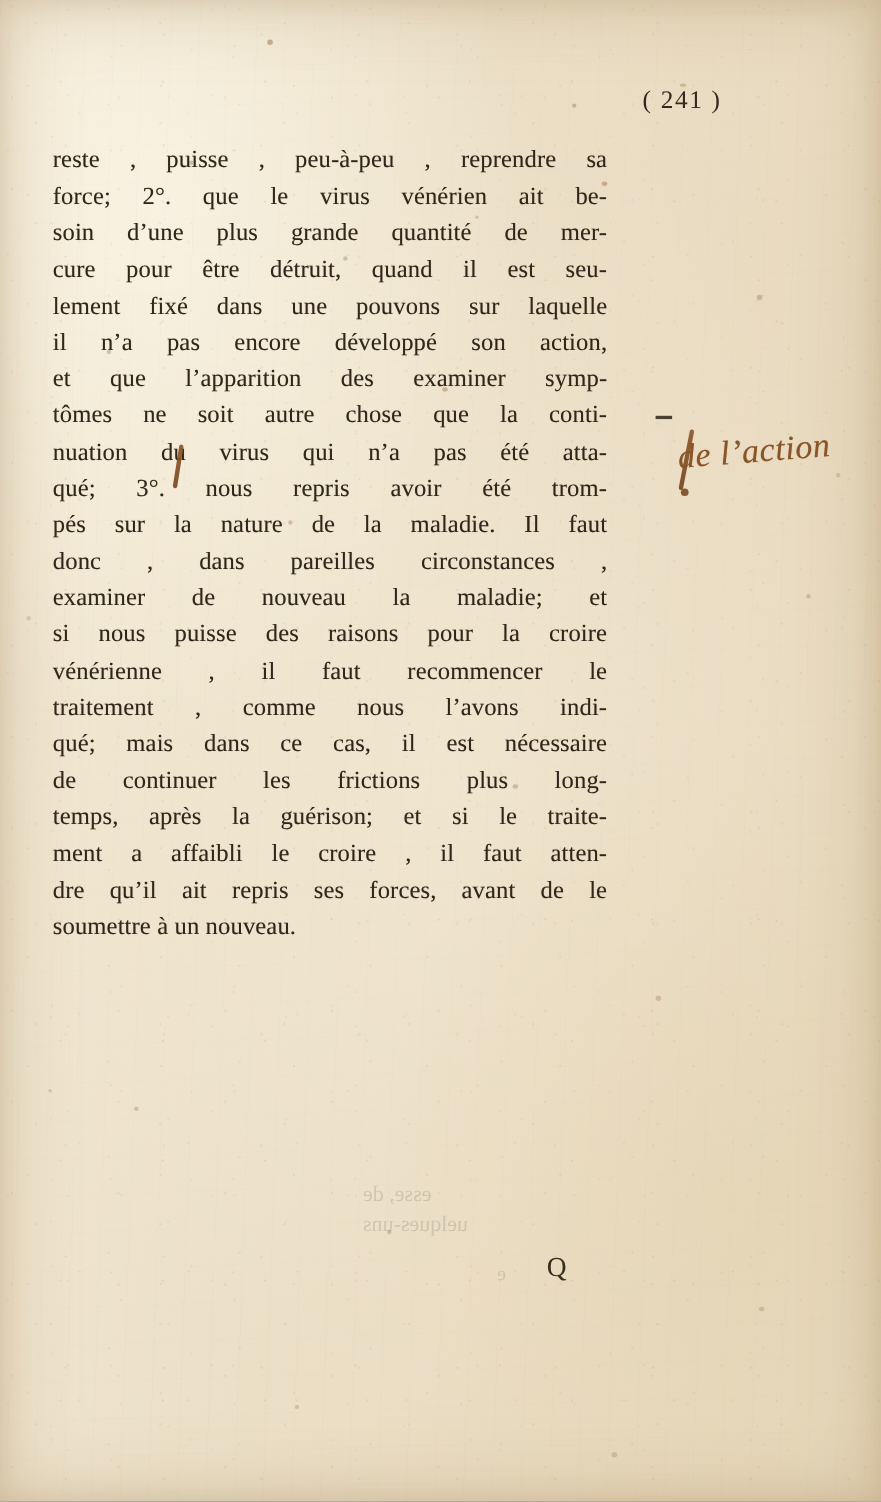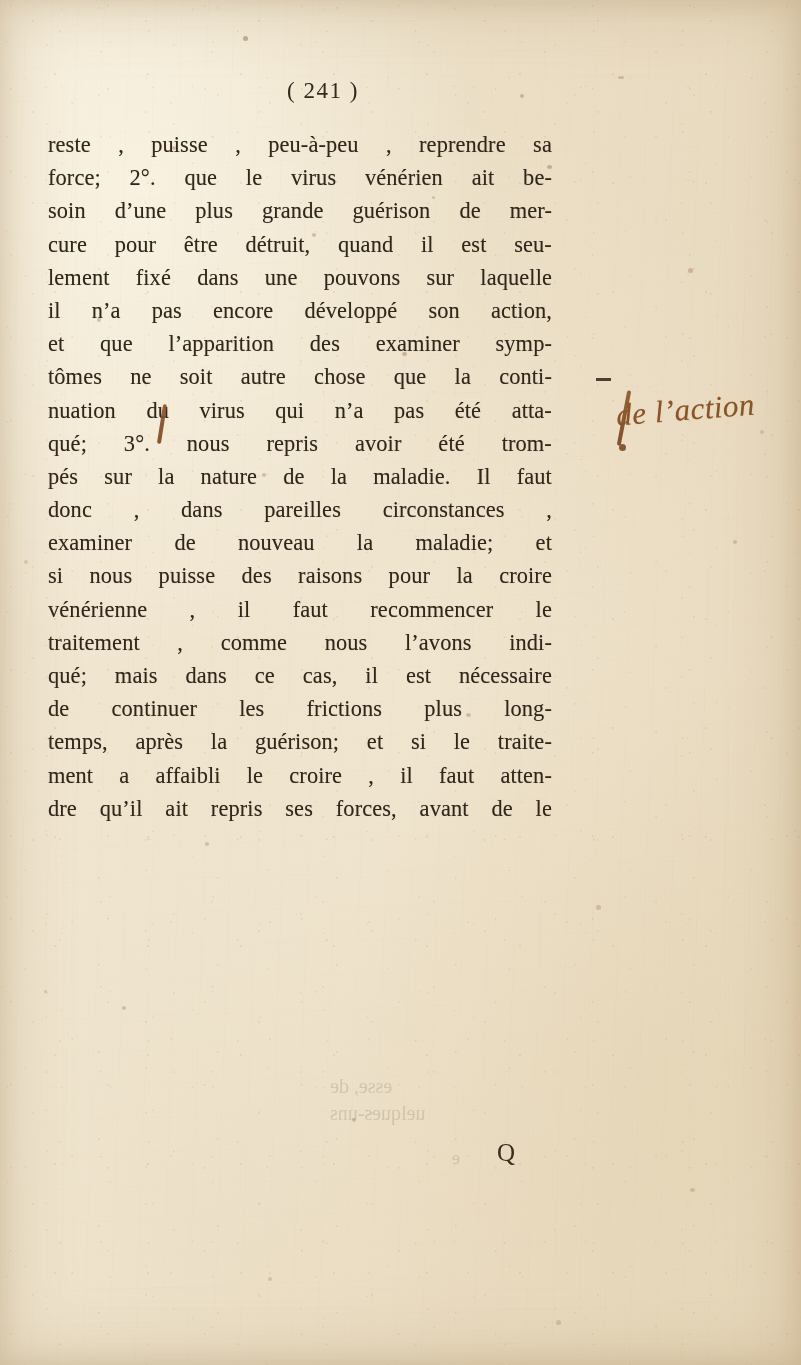--- a/index.html
+++ b/index.html
@@ -75,23 +75,23 @@
     transform: scaleX(-1);
     font-family: "Liberation Serif", "DejaVu Serif", serif;
     white-space: nowrap;
     filter: blur(0.6px);
   }
 
   
   #folio {
     position: absolute;
     top: 78px;
-    left: 3px;
+    left: 16px;
     width: 640px;
-    text-align: center;
+    text-align: right;
     font-size: 23px;
     letter-spacing: 1.5px;
     color: #35291d;
   }
 
   #textblock {
     position: absolute;
     left: 48px;
     top: 128px;
     width: 504px;
@@ -240,21 +240,21 @@
         <span>virus</span>
         <span>vénérien</span>
         <span>ait</span>
         <span>be-</span>
       </div>
       <div class="ln j">
         <span>soin</span>
         <span>d’une</span>
         <span>plus</span>
         <span>grande</span>
-        <span>guérison</span>
+        <span>quantité</span>
         <span>de</span>
         <span>mer-</span>
       </div>
       <div class="ln j">
         <span>cure</span>
         <span>pour</span>
         <span>être</span>
         <span>détruit,</span>
         <span>quand</span>
         <span>il</span>
@@ -412,20 +412,21 @@
         <span>dre</span>
         <span>qu’il</span>
         <span>ait</span>
         <span>repris</span>
         <span>ses</span>
         <span>forces,</span>
         <span>avant</span>
         <span>de</span>
         <span>le</span>
       </div>
+      <div class="ln">soumettre à un nouveau.</div>
     </div>
 
   <div id="sigmark">Q</div>
 
   <div class="ms" id="ms-slash"></div>
   <div id="ms-dash-hi"></div>
   <div id="ms-margin-bar"></div>
   <div id="ms-margin-dot"></div>
   <div class="ms" id="ms-margin">de l’action</div>
 

